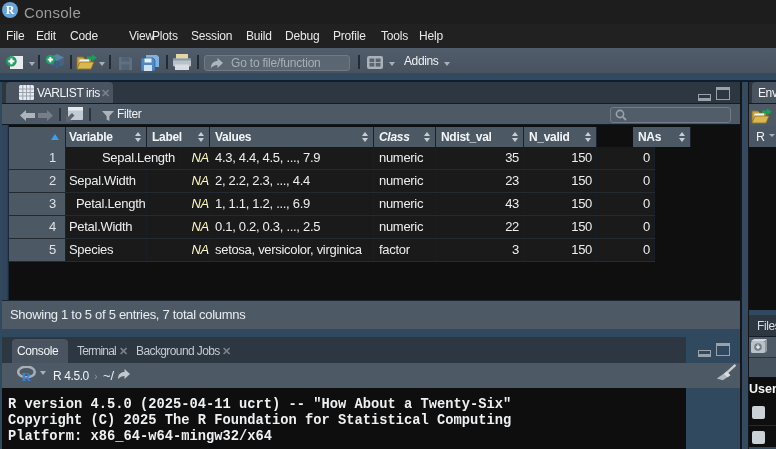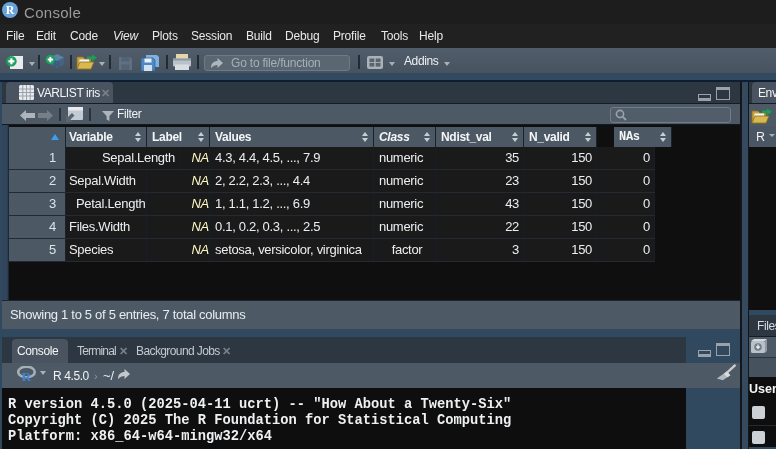--- a/index.html
+++ b/index.html
@@ -37,21 +37,21 @@
 <div id="titlebar" class="abs">
   <div class="abs" style="left:2px;top:2px;width:16px;height:16px;border-radius:50%;background:#68a3d9;"></div>
   <div class="abs" style="left:2px;top:2px;width:16px;height:16px;text-align:center;line-height:17px;color:#fff;font-family:'Liberation Serif',serif;font-weight:bold;font-size:12px;">R</div>
   <div class="abs" style="left:24px;top:0;height:24px;line-height:25px;color:#9b9b9b;font-size:15px;letter-spacing:0.3px;">Console</div>
 </div>
 
 <div id="menubar" class="abs">
   <span class="menuitem" style="left:6px;">File</span>
   <span class="menuitem" style="left:36px;">Edit</span>
   <span class="menuitem" style="left:70px;">Code</span>
-  <span class="menuitem" style="left:113px;font-style:italic;">View</span>
+  <span class="menuitem" style="left:129px;">View</span>
   <span class="menuitem" style="left:152px;">Plots</span>
   <span class="menuitem" style="left:191px;">Session</span>
   <span class="menuitem" style="left:246px;">Build</span>
   <span class="menuitem" style="left:285px;">Debug</span>
   <span class="menuitem" style="left:333px;">Profile</span>
   <span class="menuitem" style="left:381px;">Tools</span>
   <span class="menuitem" style="left:419px;">Help</span>
 </div>
 
 <div id="toolbar" class="abs">
@@ -187,21 +187,21 @@
             <span class="sortdn"></span>
           </span></div>
       <div class="hcell" style="left:427px;width:88px;padding-left:5px;">Ndist_val<span class="sort">
             <span class="sortup"></span>
             <span class="sortdn"></span>
           </span></div>
       <div class="hcell" style="left:515px;width:73px;padding-left:5px;">N_valid<span class="sort">
             <span class="sortup"></span>
             <span class="sortdn"></span>
           </span></div>
-      <div class="hcell" style="left:605px;width:58px;padding-left:5px;font-family:Liberation Mono, monospace;">NAs<span class="sort">
+      <div class="hcell" style="left:624px;width:58px;padding-left:5px;">NAs<span class="sort">
             <span class="sortup"></span>
             <span class="sortdn"></span>
           </span></div>
     </div>
   <div class="drow">
         <div class="dcell num" style="left: 0px; width: 57px; padding-right: 9px; background: rgb(76, 89, 100); color: rgb(223, 227, 231); border-right: 1px solid rgb(26, 35, 45);">1</div>
         <div class="dcell " style="left: 57px; width: 81px; padding-left: 3px; margin-left: 33px;">Sepal.Length</div>
         <div class="dcell na" style="left: 138px; width: 63px; padding-left: 5px;">NA</div>
         <div class="dcell " style="left: 201px; width: 164px; padding-left: 5px;">4.3, 4.4, 4.5, ..., 7.9</div>
         <div class="dcell " style="left: 365px; width: 62px; padding-left: 5px;">numeric</div>
@@ -224,34 +224,34 @@
         <div class="dcell " style="left: 57px; width: 81px; padding-left: 10px;">Petal.Length</div>
         <div class="dcell na" style="left: 138px; width: 63px; padding-left: 5px;">NA</div>
         <div class="dcell " style="left: 201px; width: 164px; padding-left: 5px;">1, 1.1, 1.2, ..., 6.9</div>
         <div class="dcell " style="left: 365px; width: 62px; padding-left: 5px;">numeric</div>
         <div class="dcell num" style="left: 427px; width: 88px; padding-right: 4px;">43</div>
         <div class="dcell num" style="left: 515px; width: 73px; padding-right: 4px;">150</div>
         <div class="dcell num" style="left: 588px; width: 58px; padding-right: 4px;">0</div>
       </div>
       <div class="drow">
         <div class="dcell num" style="left: 0px; width: 57px; padding-right: 9px; background: rgb(76, 89, 100); color: rgb(223, 227, 231); border-right: 1px solid rgb(26, 35, 45);">4</div>
-        <div class="dcell " style="left: 57px; width: 81px; padding-left: 3px;">Files.Width</div>
+        <div class="dcell " style="left: 57px; width: 81px; padding-left: 3px;">Petal.Width</div>
         <div class="dcell na" style="left: 138px; width: 63px; padding-left: 5px;">NA</div>
         <div class="dcell " style="left: 201px; width: 164px; padding-left: 5px;">0.1, 0.2, 0.3, ..., 2.5</div>
         <div class="dcell " style="left: 365px; width: 62px; padding-left: 5px;">numeric</div>
         <div class="dcell num" style="left: 427px; width: 88px; padding-right: 4px;">22</div>
         <div class="dcell num" style="left: 515px; width: 73px; padding-right: 4px;">150</div>
         <div class="dcell num" style="left: 588px; width: 58px; padding-right: 4px;">0</div>
       </div>
       <div class="drow">
         <div class="dcell num" style="left: 0px; width: 57px; padding-right: 9px; background: rgb(76, 89, 100); color: rgb(223, 227, 231); border-right: 1px solid rgb(26, 35, 45);">5</div>
         <div class="dcell " style="left: 57px; width: 81px; padding-left: 3px;">Species</div>
         <div class="dcell na" style="left: 138px; width: 63px; padding-left: 5px;">NA</div>
         <div class="dcell " style="left: 201px; width: 164px; padding-left: 5px;">setosa, versicolor, virginica</div>
-        <div class="dcell " style="left: 365px; width: 62px; padding-left: 5px; text-align: center;">factor</div>
+        <div class="dcell " style="left: 365px; width: 62px; padding-left: 5px;">factor</div>
         <div class="dcell num" style="left: 427px; width: 88px; padding-right: 4px;">3</div>
         <div class="dcell num" style="left: 515px; width: 73px; padding-right: 4px;">150</div>
         <div class="dcell num" style="left: 588px; width: 58px; padding-right: 4px;">0</div>
       </div>
     </div>
   <div class="abs" style="left:0;top:218px;width:738px;height:29px;background:#4d5a66;border-top:1px solid #1c2630;">
     <div class="abs" style="left:8px;top:0;height:28px;line-height:28px;color:#e8ecef;font-size:13px;letter-spacing:-0.3px;">Showing 1 to 5 of 5 entries, 7 total columns</div>
   </div>
 </div>
 

